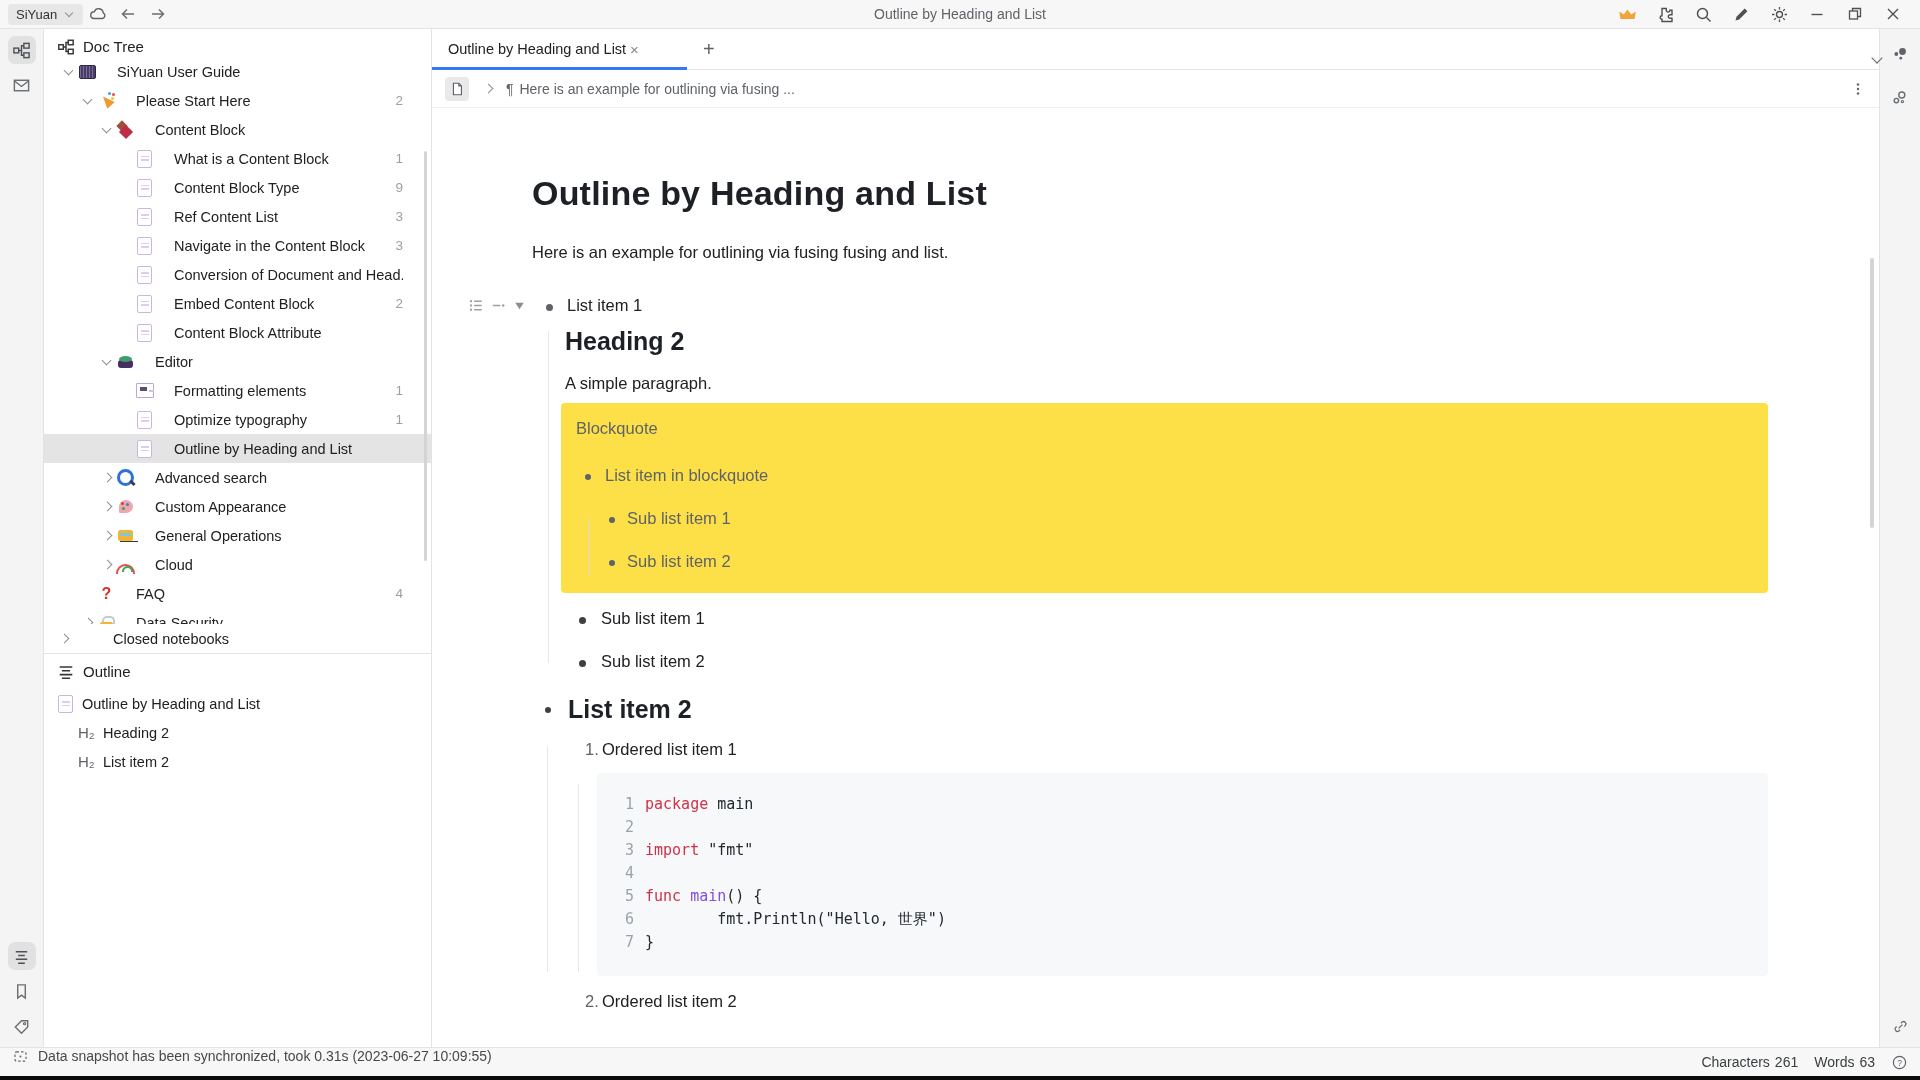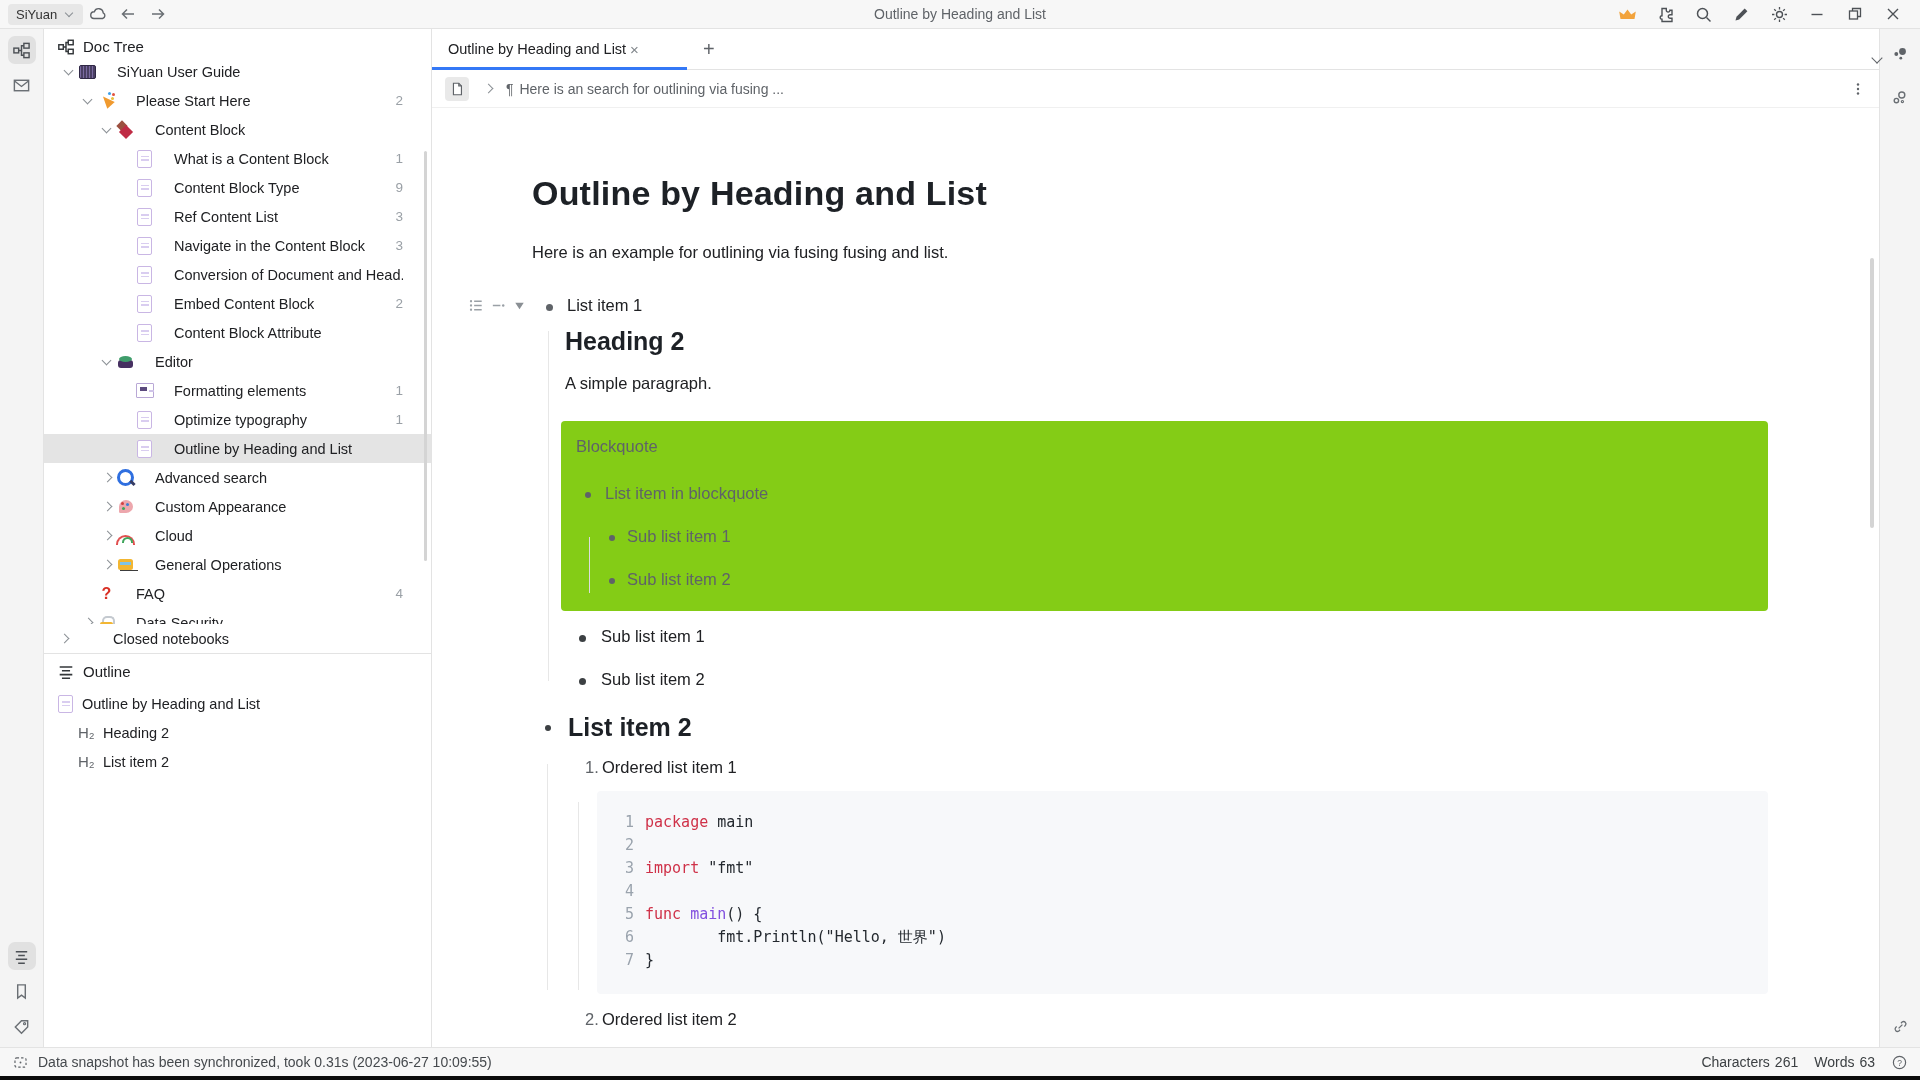--- a/index.html
+++ b/index.html
@@ -111,21 +111,21 @@
   .lirow { position:relative; padding-left:35px; }
   .lirow::before { content:""; position:absolute; left:14px; top:8px; width:7px; height:7px; border-radius:50%; background:#5f6368; }
   .li1 { margin-top:34px; }
   .gutter { position:absolute; left:-64px; top:1px; display:flex; gap:5px; align-items:center; }
 
   .kids1 { position:relative; margin-top:12px; }
   .kids1::before { content:""; position:absolute; left:16px; top:4px; bottom:8px; width:1px; background:#e7e7e7; }
   .doc h2 { font-size:25px; font-weight:700; color:#1d2126; margin:0 0 0 33px; }
   .para { margin:18px 0 0 33px; }
 
-  .bq { margin:28px 0 0 29px; background:#84cc16; border-radius:4px; padding:16px 20px 22px 15px; color:#5f6368; }
+  .bq { margin:10px 0 0 29px; background:#fde047; border-radius:4px; padding:16px 20px 22px 15px; color:#5f6368; }
   .bq-li { position:relative; padding-left:29px; margin-top:28px; }
   .bq-li::before { content:""; position:absolute; left:9px; top:8px; width:6px; height:6px; border-radius:50%; background:#5f6368; }
   .bqkids { position:relative; }
   .bqkids::before { content:""; position:absolute; left:13px; top:10px; bottom:-4px; width:1px; background:#dcdcdc; }
   .bq-sub { position:relative; padding-left:51px; margin-top:24px; }
   .bq-sub::before { content:""; position:absolute; left:33px; top:8px; width:6px; height:6px; border-radius:50%; background:#5f6368; }
 
   .sub { position:relative; padding-left:69px; margin-top:16px; }
   .sub + .sub { margin-top:24px; }
   .sub::before { content:""; position:absolute; left:47px; top:8px; width:7px; height:7px; border-radius:50%; background:#3c4043; }
@@ -144,21 +144,21 @@
   .code { margin:14px 0 0 65px; width:1171px; background:#f7f8fa; border-radius:4px; padding:20px 0 22px 0;
           font-family:"DejaVu Sans Mono",monospace; font-size:15px; line-height:23px; color:#24292f; }
   .cline { display:flex; white-space:pre; }
   .cline .ln { width:48px; flex:none; text-align:right; padding-right:11px; color:#9aa3ad; }
   .kw { color:#cf3148; }
   .fn { color:#8250df; }
 
   .ed-scroll { right:5px; top:150px; height:270px; width:4px; }
 
   
-  .statusbar { height:29px; background:#f7f7f7; border-top:1px solid #e3e3e3; display:flex; align-items:center; gap:9px; padding:0 12px; font-size:14px; color:#45494d; }
+  .statusbar { height:29px; background:#f7f7f7; border-top:1px solid #e3e3e3; display:flex; gap:9px; padding:0 12px; font-size:14px; color:#45494d; }
   .sb-right { margin-left:auto; display:flex; align-items:center; gap:16px; color:#3c4043; }
   .sb-pair { display:flex; gap:5px; }
   .blackstrip { height:4px; background:#0b0b0b; }
 </style>
 </head>
 <body>
 
 <div class="titlebar">
   <div class="app-btn">
     <span>SiYuan</span>
@@ -367,28 +367,28 @@
             <span class="tcount"></span>
           </div>
         <div class="trow d2">
             <span class="chev right"></span>
             <span class="tico t-palette"></span>
             <span class="tlabel">Custom Appearance</span>
             <span class="tcount"></span>
           </div>
         <div class="trow d2">
             <span class="chev right"></span>
+            <span class="tico t-bus"></span>
+            <span class="tlabel">General Operations</span>
+            <span class="tcount"></span>
+          </div>
+        <div class="trow d2">
+            <span class="chev right"></span>
             <span class="tico t-rainbow"></span>
             <span class="tlabel">Cloud</span>
-            <span class="tcount"></span>
-          </div>
-        <div class="trow d2">
-            <span class="chev right"></span>
-            <span class="tico t-bus"></span>
-            <span class="tlabel">General Operations</span>
             <span class="tcount"></span>
           </div>
         <div class="trow d1">
             <span class="chev none"></span>
             <span class="tico t-faq"></span>
             <span class="tlabel">FAQ</span>
             <span class="tcount">4</span>
           </div>
         <div class="trow d1">
             <span class="chev right"></span>
@@ -443,21 +443,21 @@
     <div class="crumbbar">
       <span class="doc-chip">
         <svg width="16" height="16" viewBox="0 0 18 18">
             <path d="M5 2.5h6l3 3v10H5z" fill="#fff" stroke="#5f6368" stroke-width="1.3"></path>
             <path d="M11 2.5v3h3" fill="none" stroke="#5f6368" stroke-width="1.3"></path>
           </svg>
       </span>
       <span class="chev right"></span>
       <span>
         <span class="pilcrow">¶</span>
-        <span>Here is an search for outlining via fusing ...</span>
+        <span>Here is an example for outlining via fusing ...</span>
       </span>
       <span class="morev">
         <svg width="16" height="16" viewBox="0 0 16 16">
             <circle cx="8" cy="3.5" r="1.2" fill="#5f6368"></circle>
             <circle cx="8" cy="8" r="1.2" fill="#5f6368"></circle>
             <circle cx="8" cy="12.5" r="1.2" fill="#5f6368"></circle>
           </svg>
       </span>
     </div>
 

